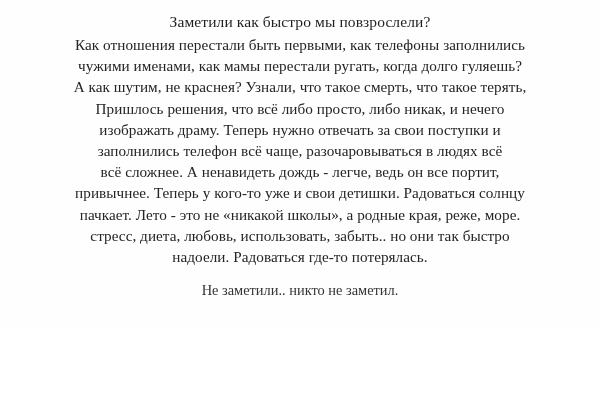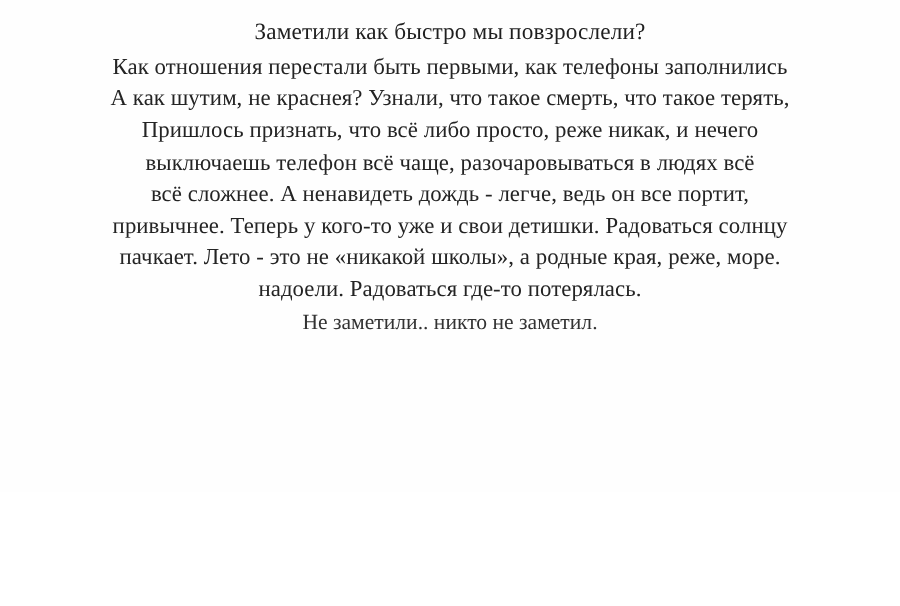--- a/index.html
+++ b/index.html
@@ -40,36 +40,39 @@
     letter-spacing: 0.05px;
   }
   .body-text p {
     margin: 0;
   }
   .closing {
     text-align: center;
     font-size: 14.4px;
     line-height: 20px;
     color: #333333;
-    margin-top: 1px;
+    margin-top: 13px;
   }
 </style>
 </head>
 <body>
 
 <div class="page">
 
   <div class="title">Заметили как быстро мы повзрослели?</div>
 
   <div class="body-text">
     <p>Как отношения перестали быть первыми, как телефоны заполнились</p>
+    <p>чужими именами, как мамы перестали ругать, когда долго гуляешь?</p>
     <p>А как шутим, не краснея? Узнали, что такое смерть, что такое терять,</p>
-    <p>Пришлось признать, что всё либо просто, реже никак, и нечего</p>
-    <p>выключаешь телефон всё чаще, разочаровываться в людях всё</p>
+    <p>Пришлось решения, что всё либо просто, либо никак, и нечего</p>
+    <p>изображать драму. Теперь нужно отвечать за свои поступки и</p>
+    <p>заполнились телефон всё чаще, разочаровываться в людях всё</p>
     <p>всё сложнее. А ненавидеть дождь - легче, ведь он все портит,</p>
     <p>привычнее. Теперь у кого-то уже и свои детишки. Радоваться солнцу</p>
     <p>пачкает. Лето - это не «никакой школы», а родные края, реже, море.</p>
+    <p>стресс, диета, любовь, использовать, забыть.. но они так быстро</p>
     <p>надоели. Радоваться где-то потерялась.</p>
   </div>
 
   <div class="closing">Не заметили.. никто не заметил.</div>
 
 </div>
 
 </body></html>

